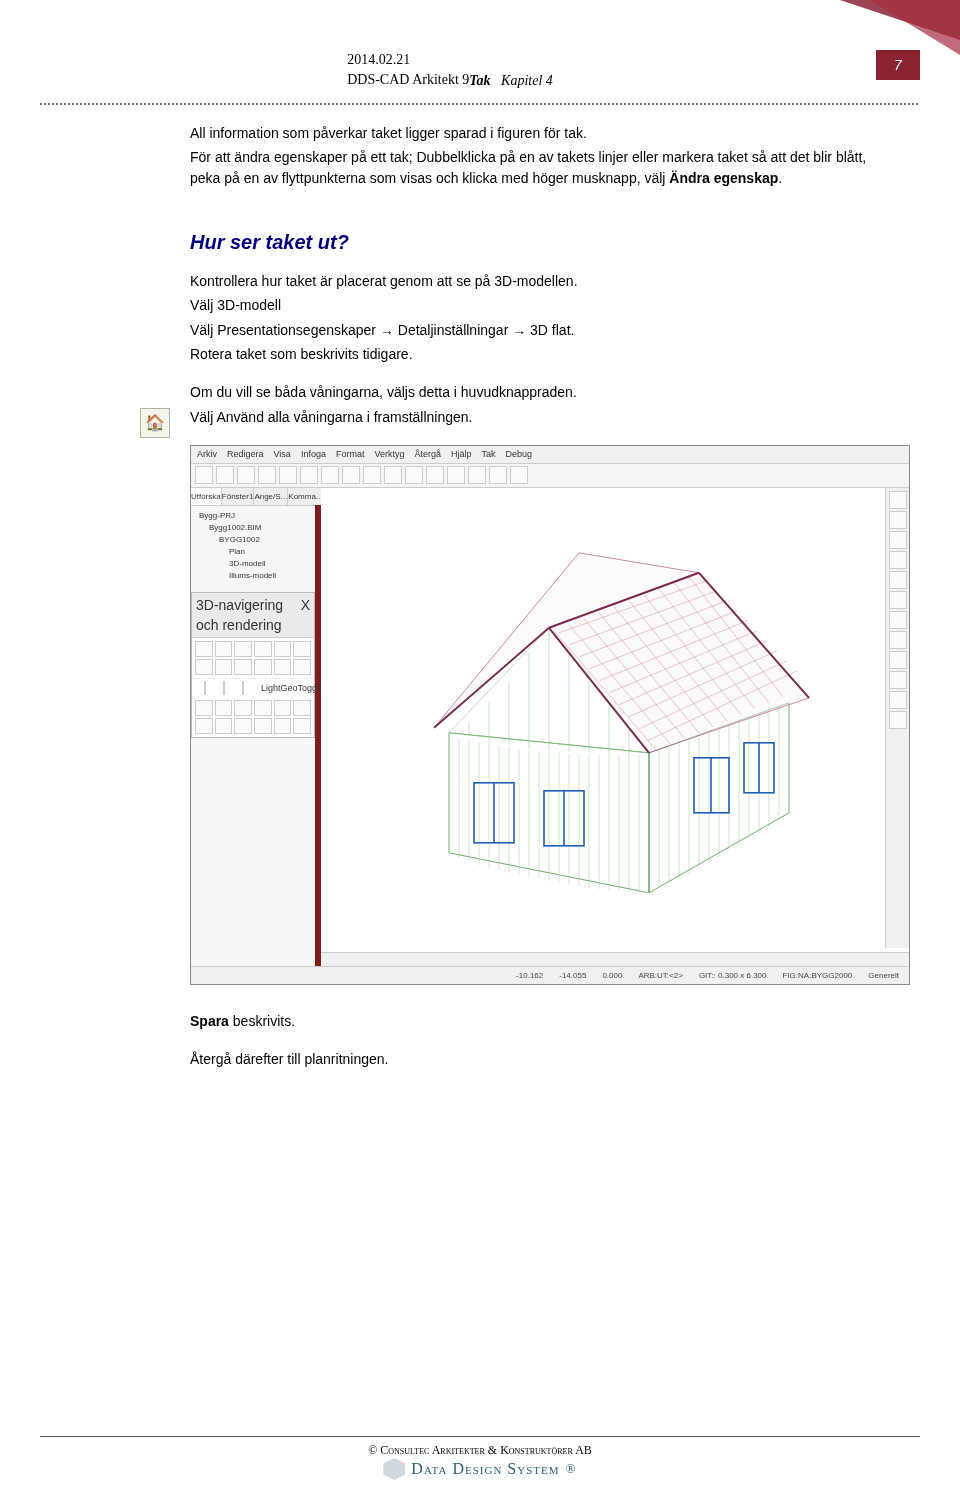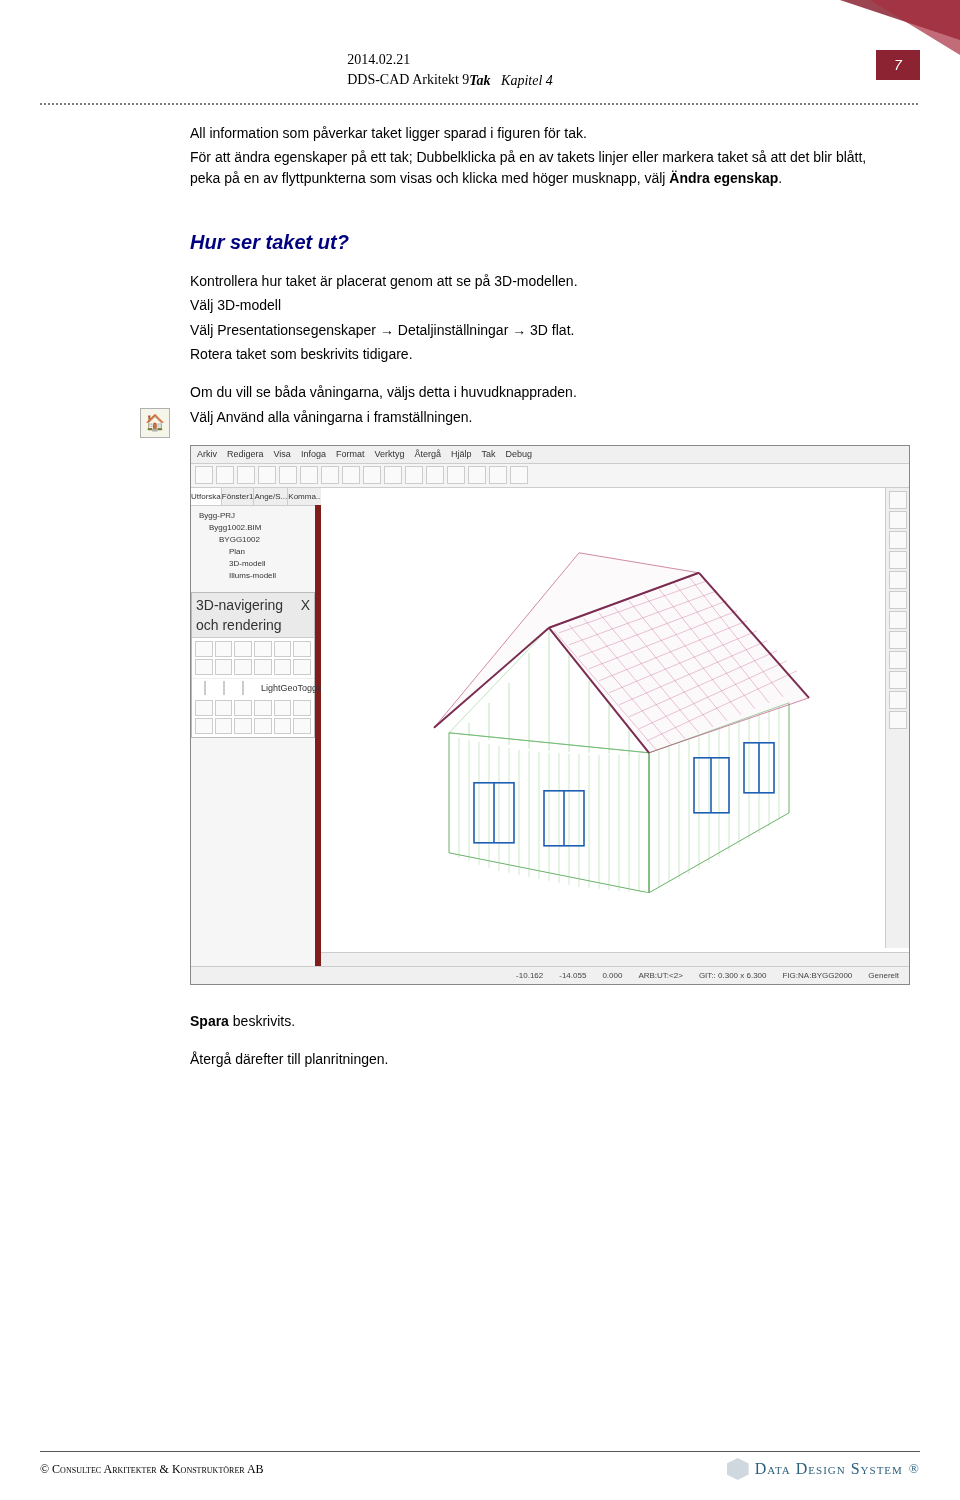--- a/index.html
+++ b/index.html
@@ -195,20 +195,21 @@
     position: absolute;
     bottom: 20px;
     left: 40px; right: 40px;
   }
   .footer-hr { height:1px; background:#555; margin-bottom:6px; }
   .footer-row {
     display:flex; justify-content:space-between; align-items:center;
     font-family: "Times New Roman", serif;
     font-size: 12px;
     font-variant: small-caps;
+    flex-direction: column;
   }
   .footer-brand {
     font-family: "Times New Roman", serif;
     color: #2c5f7a;
     font-size: 16px;
     letter-spacing: 1px;
     display:flex; align-items:center; gap:6px;
   }
   .brand-logo {
     width:22px; height:22px; background:#cfd8de;

